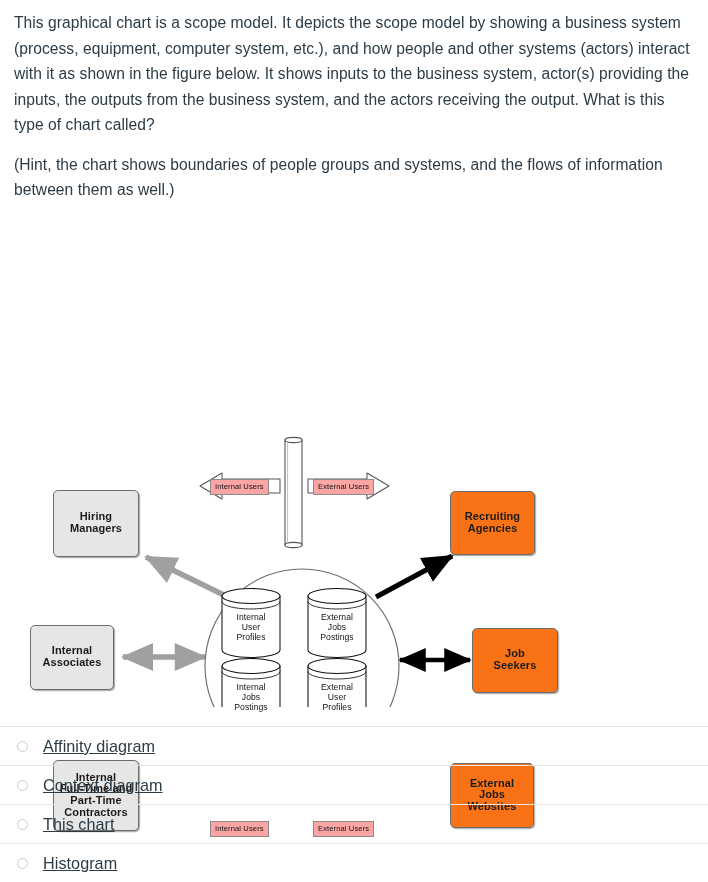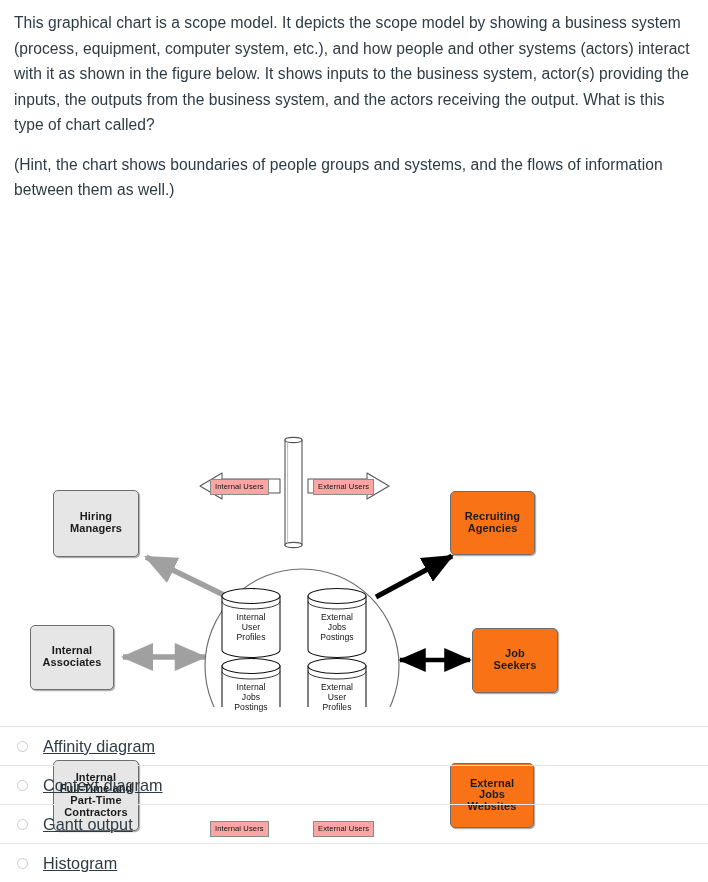--- a/index.html
+++ b/index.html
@@ -293,19 +293,19 @@
   <div class="answer-row">
     <span class="radio"></span>
     <span class="answer-label">Affinity diagram</span>
   </div>
   <div class="answer-row">
     <span class="radio"></span>
     <span class="answer-label">Context diagram</span>
   </div>
   <div class="answer-row">
     <span class="radio"></span>
-    <span class="answer-label">Gantt output</span>
+    <span class="answer-label">This chart</span>
   </div>
   <div class="answer-row">
     <span class="radio"></span>
     <span class="answer-label">Histogram</span>
   </div>
 </div>
 
 </body></html>

